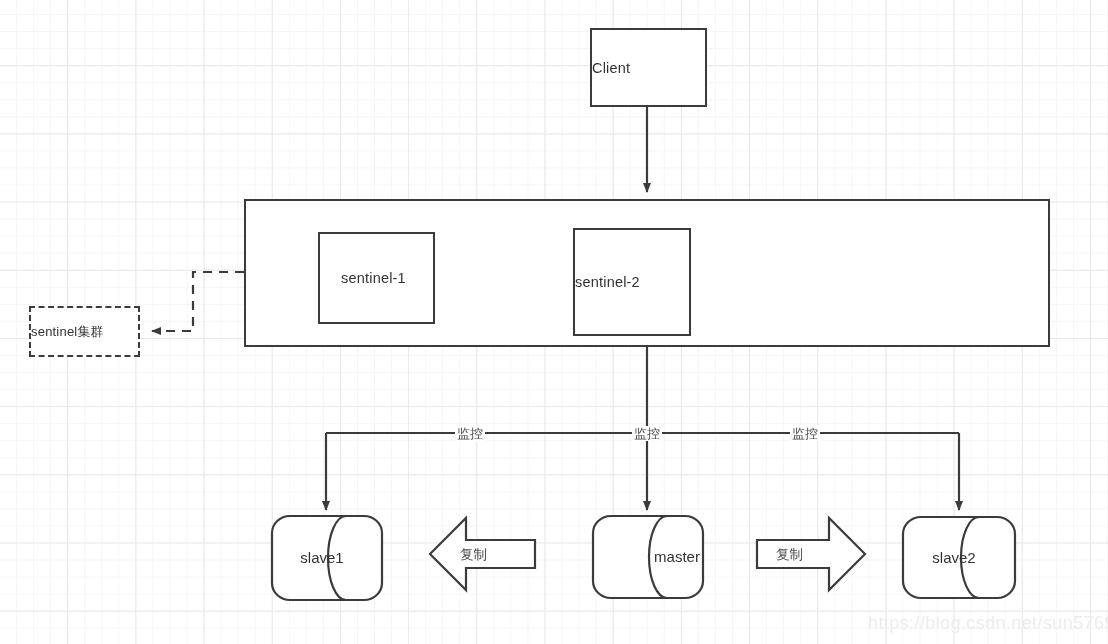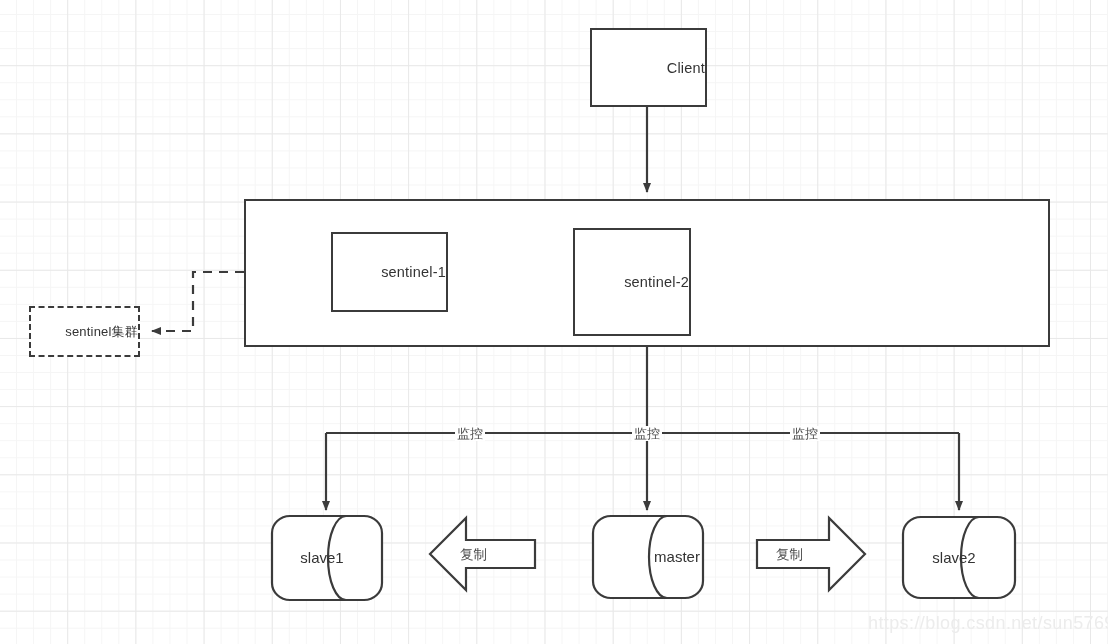--- a/index.html
+++ b/index.html
@@ -26,21 +26,21 @@
     overflow: hidden;
     font-family: "Liberation Sans", "DejaVu Sans", sans-serif;
   }
   .node {
     position: absolute;
     box-sizing: border-box;
     background: #ffffff;
     border: 2px solid #3b3b3b;
     display: flex;
     align-items: center;
-    justify-content: flex-end;
+    justify-content: flex-start;
     color: #333333;
     font-size: 14.5px;
     letter-spacing: 0.2px;
   }
   .node.dashed {
     border: 2px dashed #3b3b3b;
     font-size: 13px;
   }
   .container-box {
     position: absolute;
@@ -91,21 +91,21 @@
 <body>
 
 <div id="canvas">
 
   <div class="container-box" style="left:244px; top:199px; width:806px; height:148px;"></div>
 
   <div class="node" style="left:590px; top:28px; width:117px; height:79px;">
     <span>Client</span>
   </div>
 
-  <div class="node" style="left:331px; top:232px; width:117px; height:80px;">
+  <div class="node" style="left:318px; top:232px; width:117px; height:92px;padding-left:21px;">
     <span>sentinel-1</span>
   </div>
 
   <div class="node" style="left:573px; top:228px; width:118px; height:108px;">
     <span>sentinel-2</span>
   </div>
 
 
   <div class="node dashed" style="left:29px; top:306px; width:111px; height:51px;">
     <span>sentinel集群</span>

